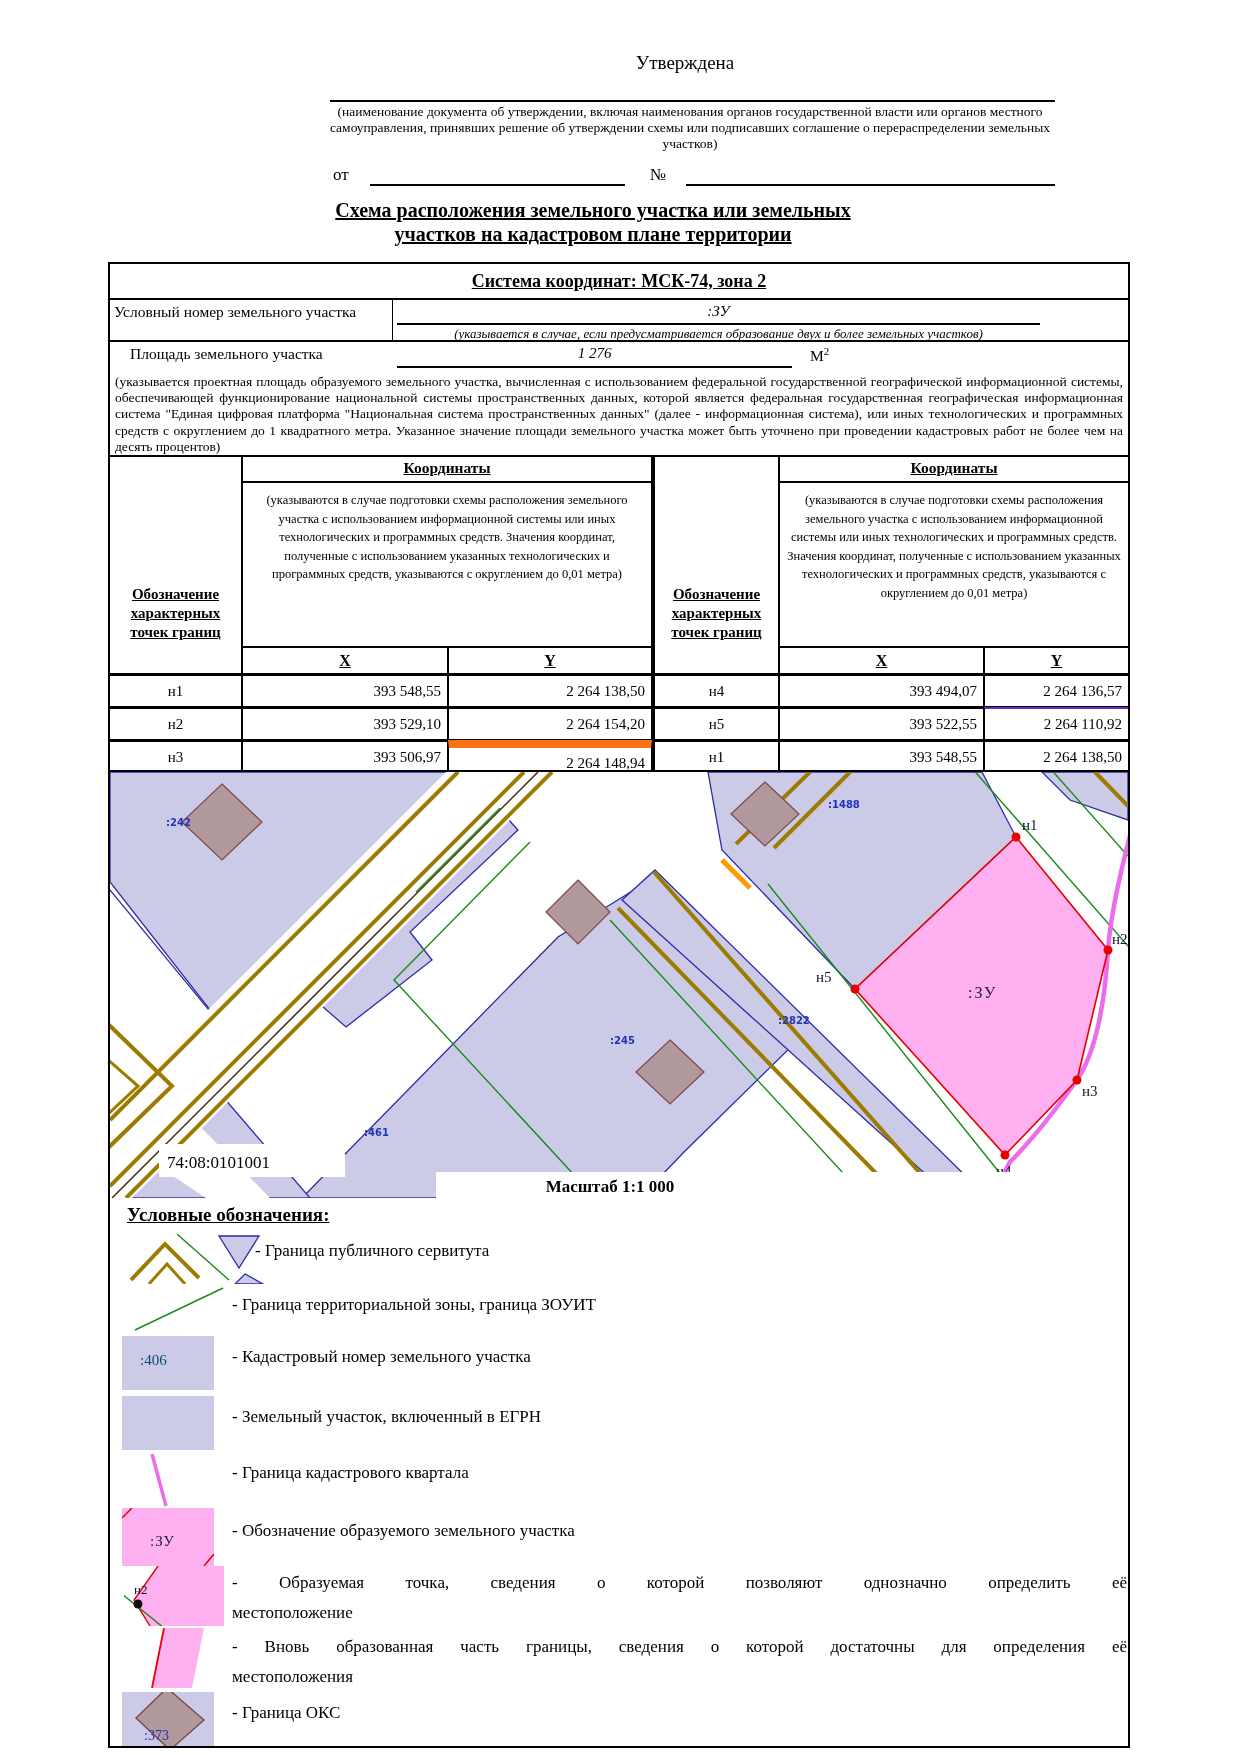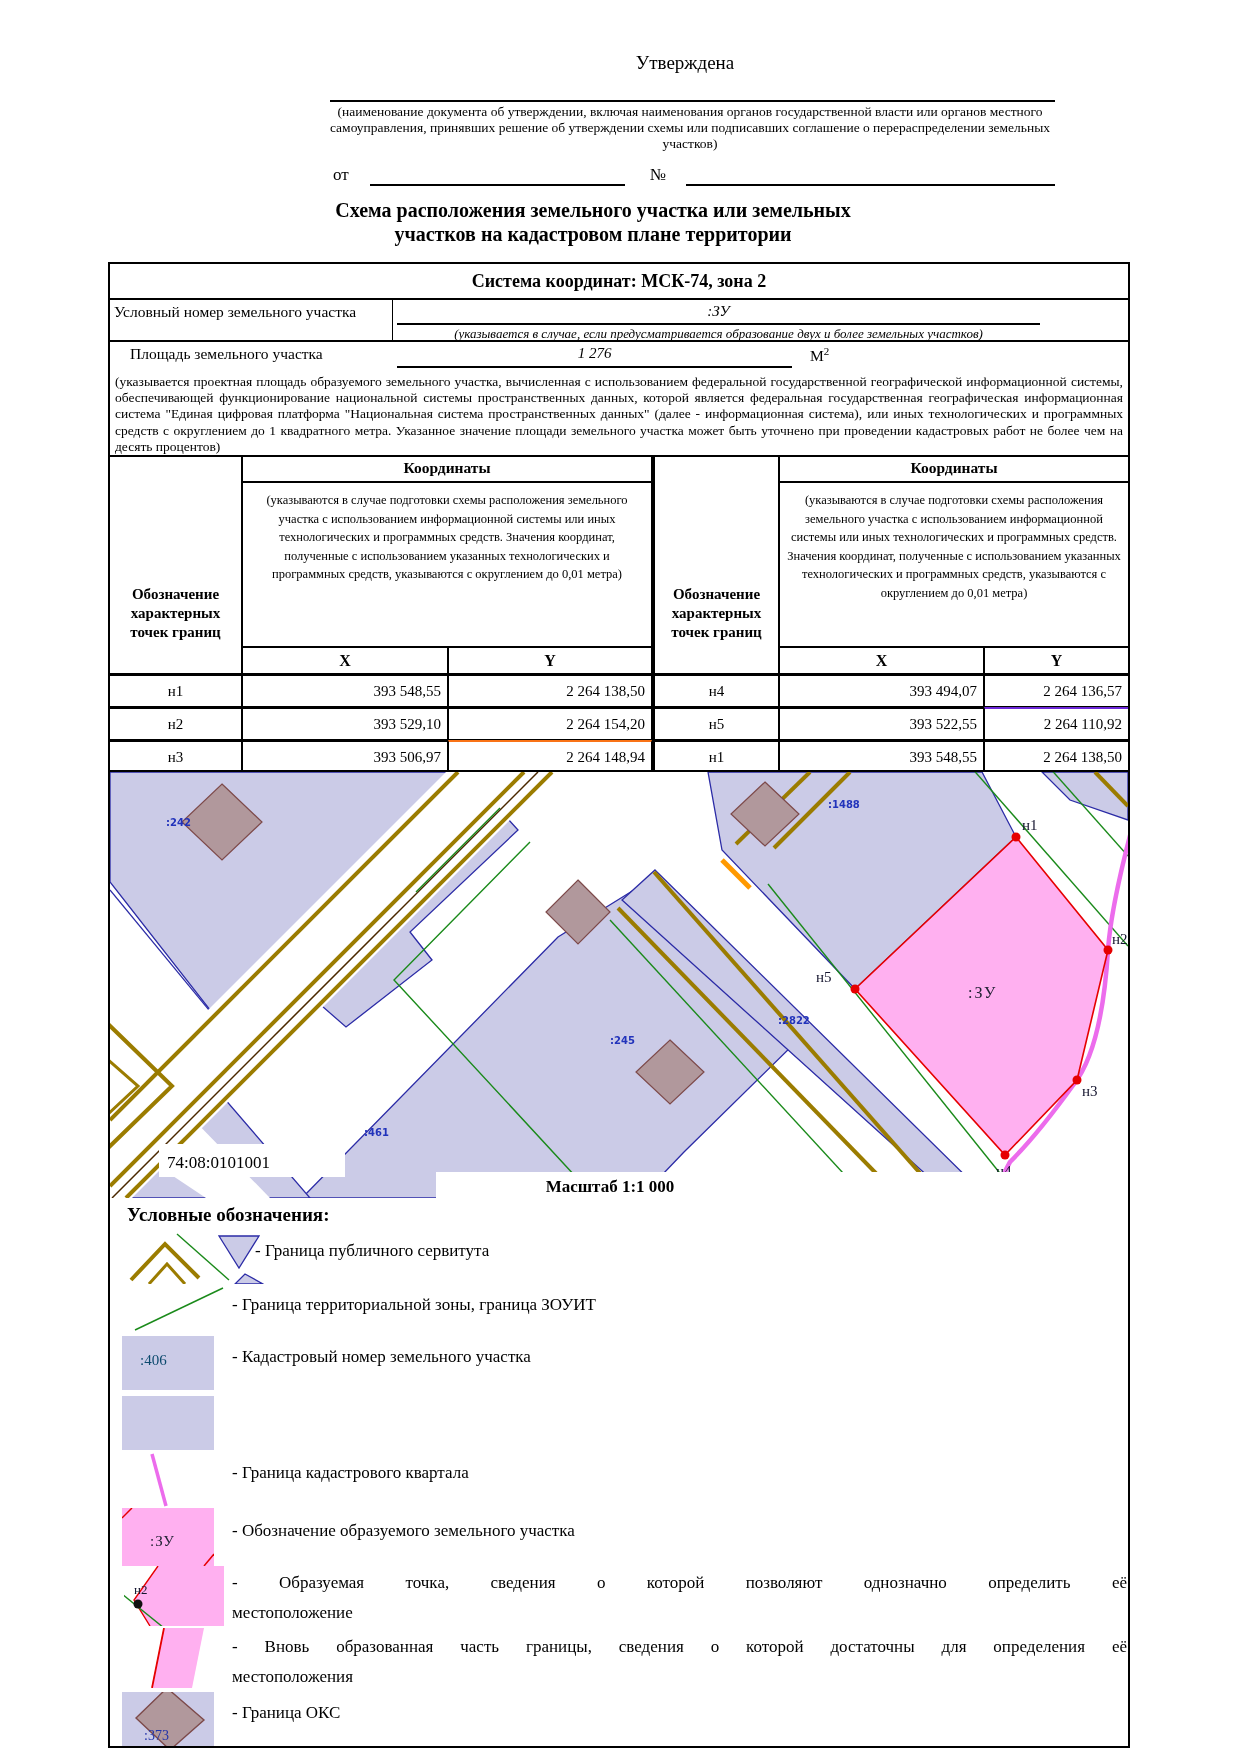--- a/index.html
+++ b/index.html
@@ -3,21 +3,21 @@
 <meta charset="utf-8">
 <style>
   html,body{margin:0;padding:0;background:#ffffff;}
   .page{position:relative;width:1240px;height:1755px;background:#fff;
         font-family:"Liberation Serif",serif;color:#000;overflow:hidden;}
   .abs{position:absolute;}
   .center{text-align:center;}
   .hline{position:absolute;border-top:2px solid #000;height:0;}
   .caption{font-size:13.5px;line-height:16px;}
   .ital{font-style:italic;}
-  .bold{font-weight:bold;}
+  .bold{font-weight:bold;text-decoration:underline;}
   
   .main-table{position:absolute;left:108px;top:262px;width:1022px;height:1486px;
               border:2px solid #000;box-sizing:border-box;}
   .mt{position:absolute;box-sizing:border-box;}
   .bb2{border-bottom:2px solid #000;}
   .cell{position:absolute;box-sizing:border-box;border:1px solid #000;}
   .coordcap{font-size:12.5px;line-height:18.5px;text-align:center;}
   .num{font-size:15px;text-align:right;padding-right:6px;}
   .pointcell{font-size:15px;text-align:center;}
   .legend-item-text{font-size:17px;line-height:21px;}
@@ -91,21 +91,21 @@
     <div class="cell center bold" style="left:874px;top:383px;width:144px;height:27px;font-size:16px;line-height:25px;border-right:none;">Y</div>
 
     <div class="cell pointcell" style="left:0;top:410px;width:132px;height:33px;line-height:31px;border-left:none;border-top:2px solid #000;">н1</div>
     <div class="cell num" style="left:132px;top:410px;width:206px;height:33px;line-height:31px;border-top:2px solid #000;">393 548,55</div>
     <div class="cell num" style="left:338px;top:410px;width:204px;height:33px;line-height:31px;border-top:2px solid #000;">2 264 138,50</div>
     <div class="cell pointcell" style="left:0;top:443px;width:132px;height:33px;line-height:31px;border-left:none;border-top:2px solid #000;">н2</div>
     <div class="cell num" style="left:132px;top:443px;width:206px;height:33px;line-height:31px;border-top:2px solid #000;">393 529,10</div>
     <div class="cell num" style="left:338px;top:443px;width:204px;height:33px;line-height:31px;border-top:2px solid #000;">2 264 154,20</div>
     <div class="cell pointcell" style="left:0;top:476px;width:132px;height:32px;line-height:30px;border-left:none;border-top:2px solid #000;border-bottom:2px solid #000;">н3</div>
     <div class="cell num" style="left:132px;top:476px;width:206px;height:32px;line-height:30px;border-top:2px solid #000;border-bottom:2px solid #000;">393 506,97</div>
-    <div class="cell num" style="left:338px;top:476px;width:204px;height:32px;line-height:30px;border-top:2px solid #f97316;border-bottom:2px solid #000;padding-left:16px;">2 264 148,94</div>
+    <div class="cell num" style="left:338px;top:476px;width:204px;height:32px;line-height:30px;border-top:8px solid #f97316;border-bottom:2px solid #000;padding-left:16px;">2 264 148,94</div>
 
     <div class="cell pointcell" style="left:542px;top:410px;width:127px;height:33px;line-height:31px;border-left:3px solid #000;border-top:2px solid #000;">н4</div>
     <div class="cell num" style="left:669px;top:410px;width:205px;height:33px;line-height:31px;border-top:2px solid #000;padding-left:20px;">393 494,07</div>
     <div class="cell num" style="left:874px;top:410px;width:144px;height:33px;line-height:31px;border-top:2px solid #000;border-right:none;">2 264 136,57</div>
     <div class="cell pointcell" style="left:542px;top:443px;width:127px;height:33px;line-height:31px;border-left:3px solid #000;border-top:2px solid #000;">н5</div>
     <div class="cell num" style="left:669px;top:443px;width:205px;height:33px;line-height:31px;border-top:2px solid #000;">393 522,55</div>
     <div class="cell num" style="left:874px;top:443px;width:144px;height:33px;line-height:31px;border-top:2px solid #6d28d9;border-right:none;">2 264 110,92</div>
     <div class="cell pointcell" style="left:542px;top:476px;width:127px;height:32px;line-height:30px;border-left:3px solid #000;border-top:2px solid #000;border-bottom:2px solid #000;">н1</div>
     <div class="cell num" style="left:669px;top:476px;width:205px;height:32px;line-height:30px;border-top:2px solid #000;border-bottom:2px solid #000;">393 548,55</div>
     <div class="cell num" style="left:874px;top:476px;width:144px;height:32px;line-height:30px;border-top:2px solid #000;border-bottom:2px solid #000;border-right:none;">2 264 138,50</div>
@@ -197,20 +197,21 @@
       </svg>
     </div>
     <div class="mt legend-item-text" style="left:122px;top:1030px;width:880px;">- Граница территориальной зоны, граница ЗОУИТ</div>
 
     <div class="mt" style="left:12px;top:1072px;width:92px;height:54px;background:#cbcbe7;">
       <div style="color:#0c4a6e;font-size:15px;padding:16px 0 0 18px;">:406</div>
     </div>
     <div class="mt legend-item-text" style="left:122px;top:1082px;width:880px;">- Кадастровый номер земельного участка</div>
 
     <div class="mt" style="left:12px;top:1132px;width:92px;height:54px;background:#cbcbe7;"></div>
+    <div class="mt legend-item-text" style="left:122px;top:1142px;width:880px;">- Земельный участок, включенный в ЕГРН</div>
 
     <div class="mt" style="left:12px;top:1188px;width:92px;height:56px;">
       <svg width="92" height="56" viewBox="0 0 92 56">
         <line x1="30" y1="2" x2="44" y2="54" stroke="#ec6cec" stroke-width="3.5"></line>
       </svg>
     </div>
     <div class="mt legend-item-text" style="left:122px;top:1198px;width:880px;">- Граница кадастрового квартала</div>
 
     <div class="mt" style="left:12px;top:1244px;width:92px;height:58px;">
       <svg width="92" height="58" viewBox="0 0 92 58">

